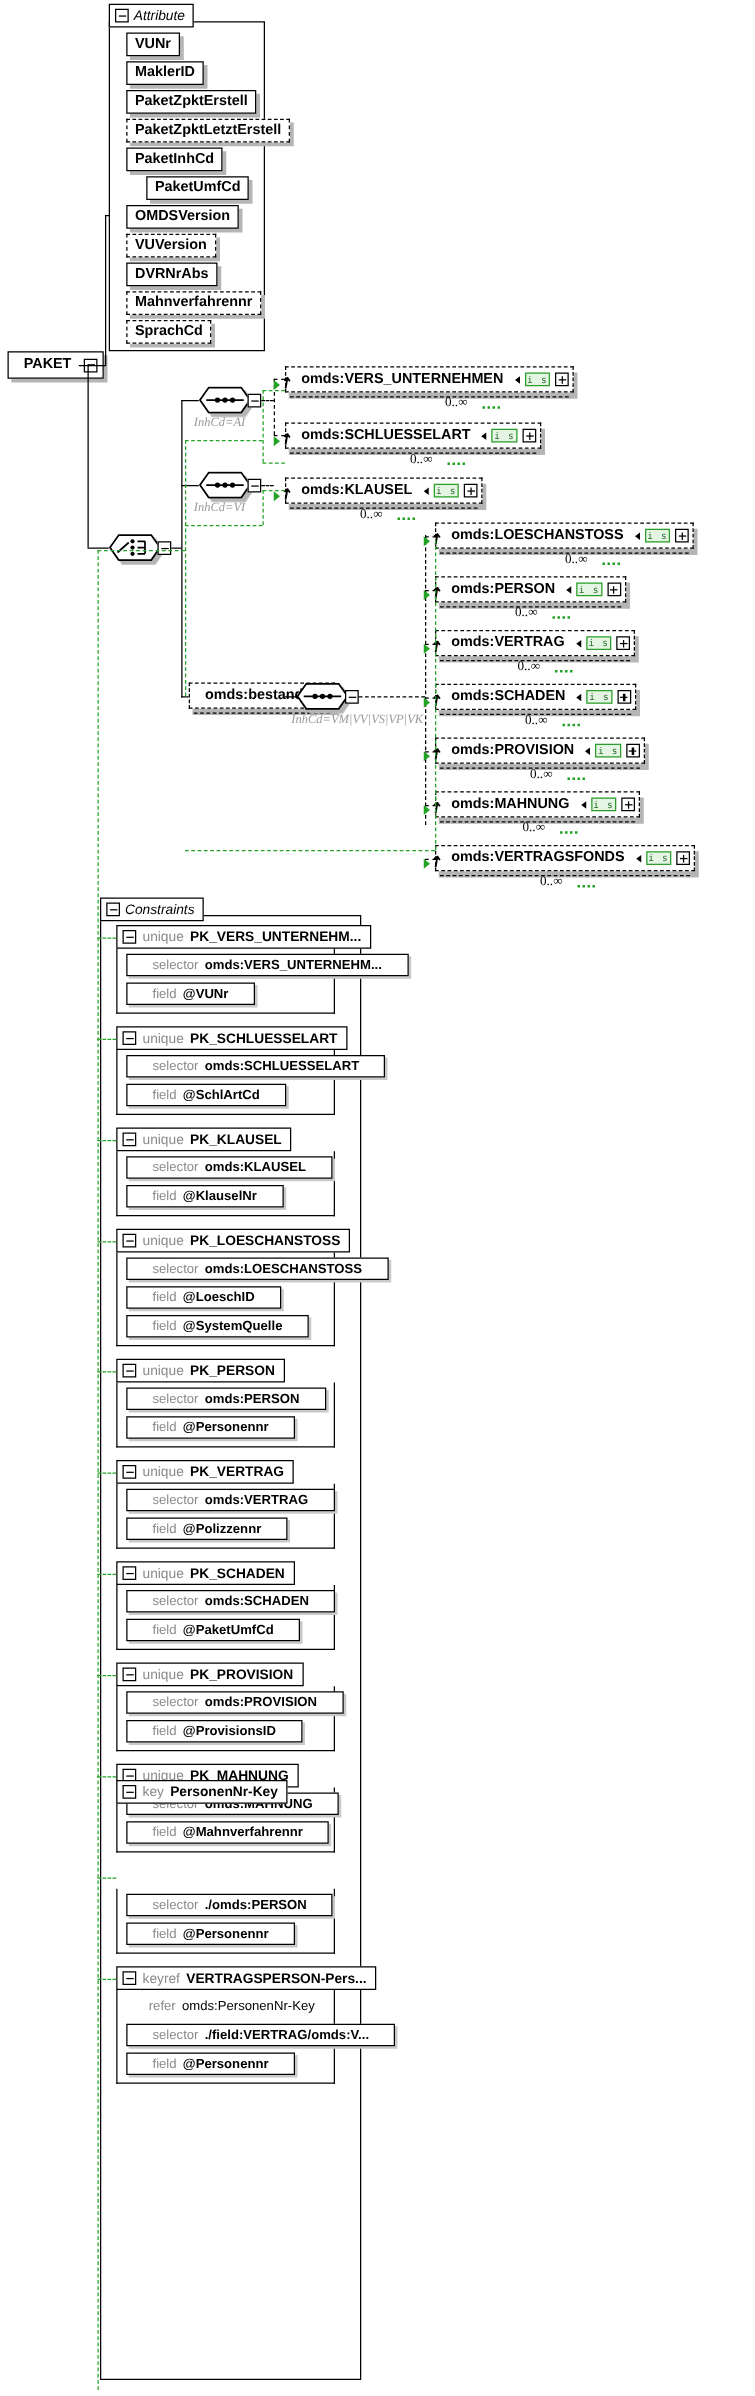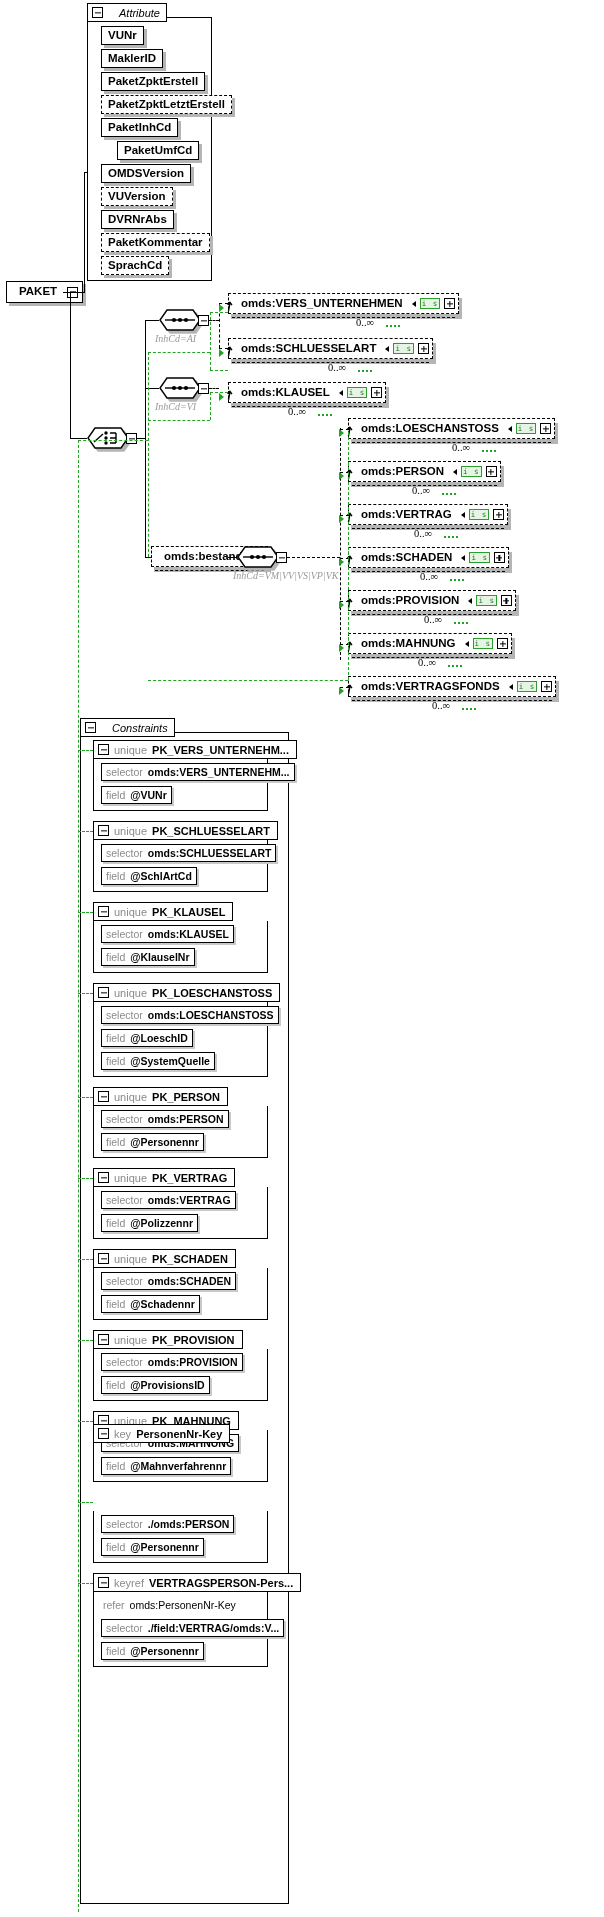--- a/index.html
+++ b/index.html
@@ -153,21 +153,21 @@
     border: 1.3px solid #000;
     background: transparent;
   }
   .frame-tab {
     position: absolute;
     border: 1.3px solid #000;
     background: #fff;
     height: 19px;
     display: flex;
     align-items: center;
-    gap: 16px;
+    gap: 4px;
     padding: 0 6px 0 4px;
     font-size: 11px;
     font-style: italic;
     white-space: nowrap;
   }
   .cstr-head {
     position: absolute;
     border: 1.3px solid #000;
     background: #fff;
     height: 19px;
@@ -186,21 +186,21 @@
     border-top: none;
     background: transparent;
   }
   .cstr-row {
     position: absolute;
     border: 1.2px solid #000;
     background: #fff;
     height: 18px;
     display: flex;
     align-items: center;
-    padding: 0 4px;
+    padding: 0 20px;
     font-size: 10.5px;
     white-space: nowrap;
     gap: 5px;
     box-shadow: 2px 2px 0 0 #c9c9c9;
   }
   .cstr-row .kw { color: #8a8a8a; font-weight: normal; }
   .cstr-row .val { color: #000; font-weight: bold; }
   .cstr-row.refer {
     border: none; box-shadow: none; background: transparent;
   }
@@ -262,21 +262,21 @@
       <div class="node attrbox" style="left: 101px; top: 164px;">
         <span>OMDSVersion</span>
       </div>
       <div class="node attrbox opt" style="left: 101px; top: 187px;">
         <span>VUVersion</span>
       </div>
       <div class="node attrbox" style="left: 101px; top: 210px;">
         <span>DVRNrAbs</span>
       </div>
       <div class="node attrbox opt" style="left: 101px; top: 233px;">
-        <span>PaketKommentar</span>
+        <span>Mahnverfahrennr</span>
       </div>
       <div class="node attrbox opt" style="left: 101px; top: 256px;">
         <span>SprachCd</span>
       </div>
     </div>
 
   <div class="node rootbox" style="left:6px; top:281px;">
     <span class="lbl">PAKET</span>
     <span class="toggle"></span>
   </div>
@@ -598,21 +598,21 @@
         <span class="nm">PK_SCHADEN</span>
       </div>
       <div class="cstr-body" style="left: 93px; top: 1268px; width: 175px; height: 52px;"></div>
       <div class="hline g" style="left: 78px; top: 1259px; width: 15px;"></div>
       <div class="cstr-row" style="left: 101px; top: 1272px;">
         <span class="kw">selector</span>
         <span class="val">omds:SCHADEN</span>
       </div>
       <div class="cstr-row" style="left: 101px; top: 1295px;">
         <span class="kw">field</span>
-        <span class="val">@Schadennr</span>
+        <span class="val">@PaketUmfCd</span>
       </div>
       <div class="cstr-head" style="left: 93px; top: 1330px;">
         <span class="toggle"></span>
         <span class="kw">unique</span>
         <span class="nm">PK_PROVISION</span>
       </div>
       <div class="cstr-body" style="left: 93px; top: 1349px; width: 175px; height: 52px;"></div>
       <div class="hline g" style="left: 78px; top: 1340px; width: 15px;"></div>
       <div class="cstr-row" style="left: 101px; top: 1353px;">
         <span class="kw">selector</span>

